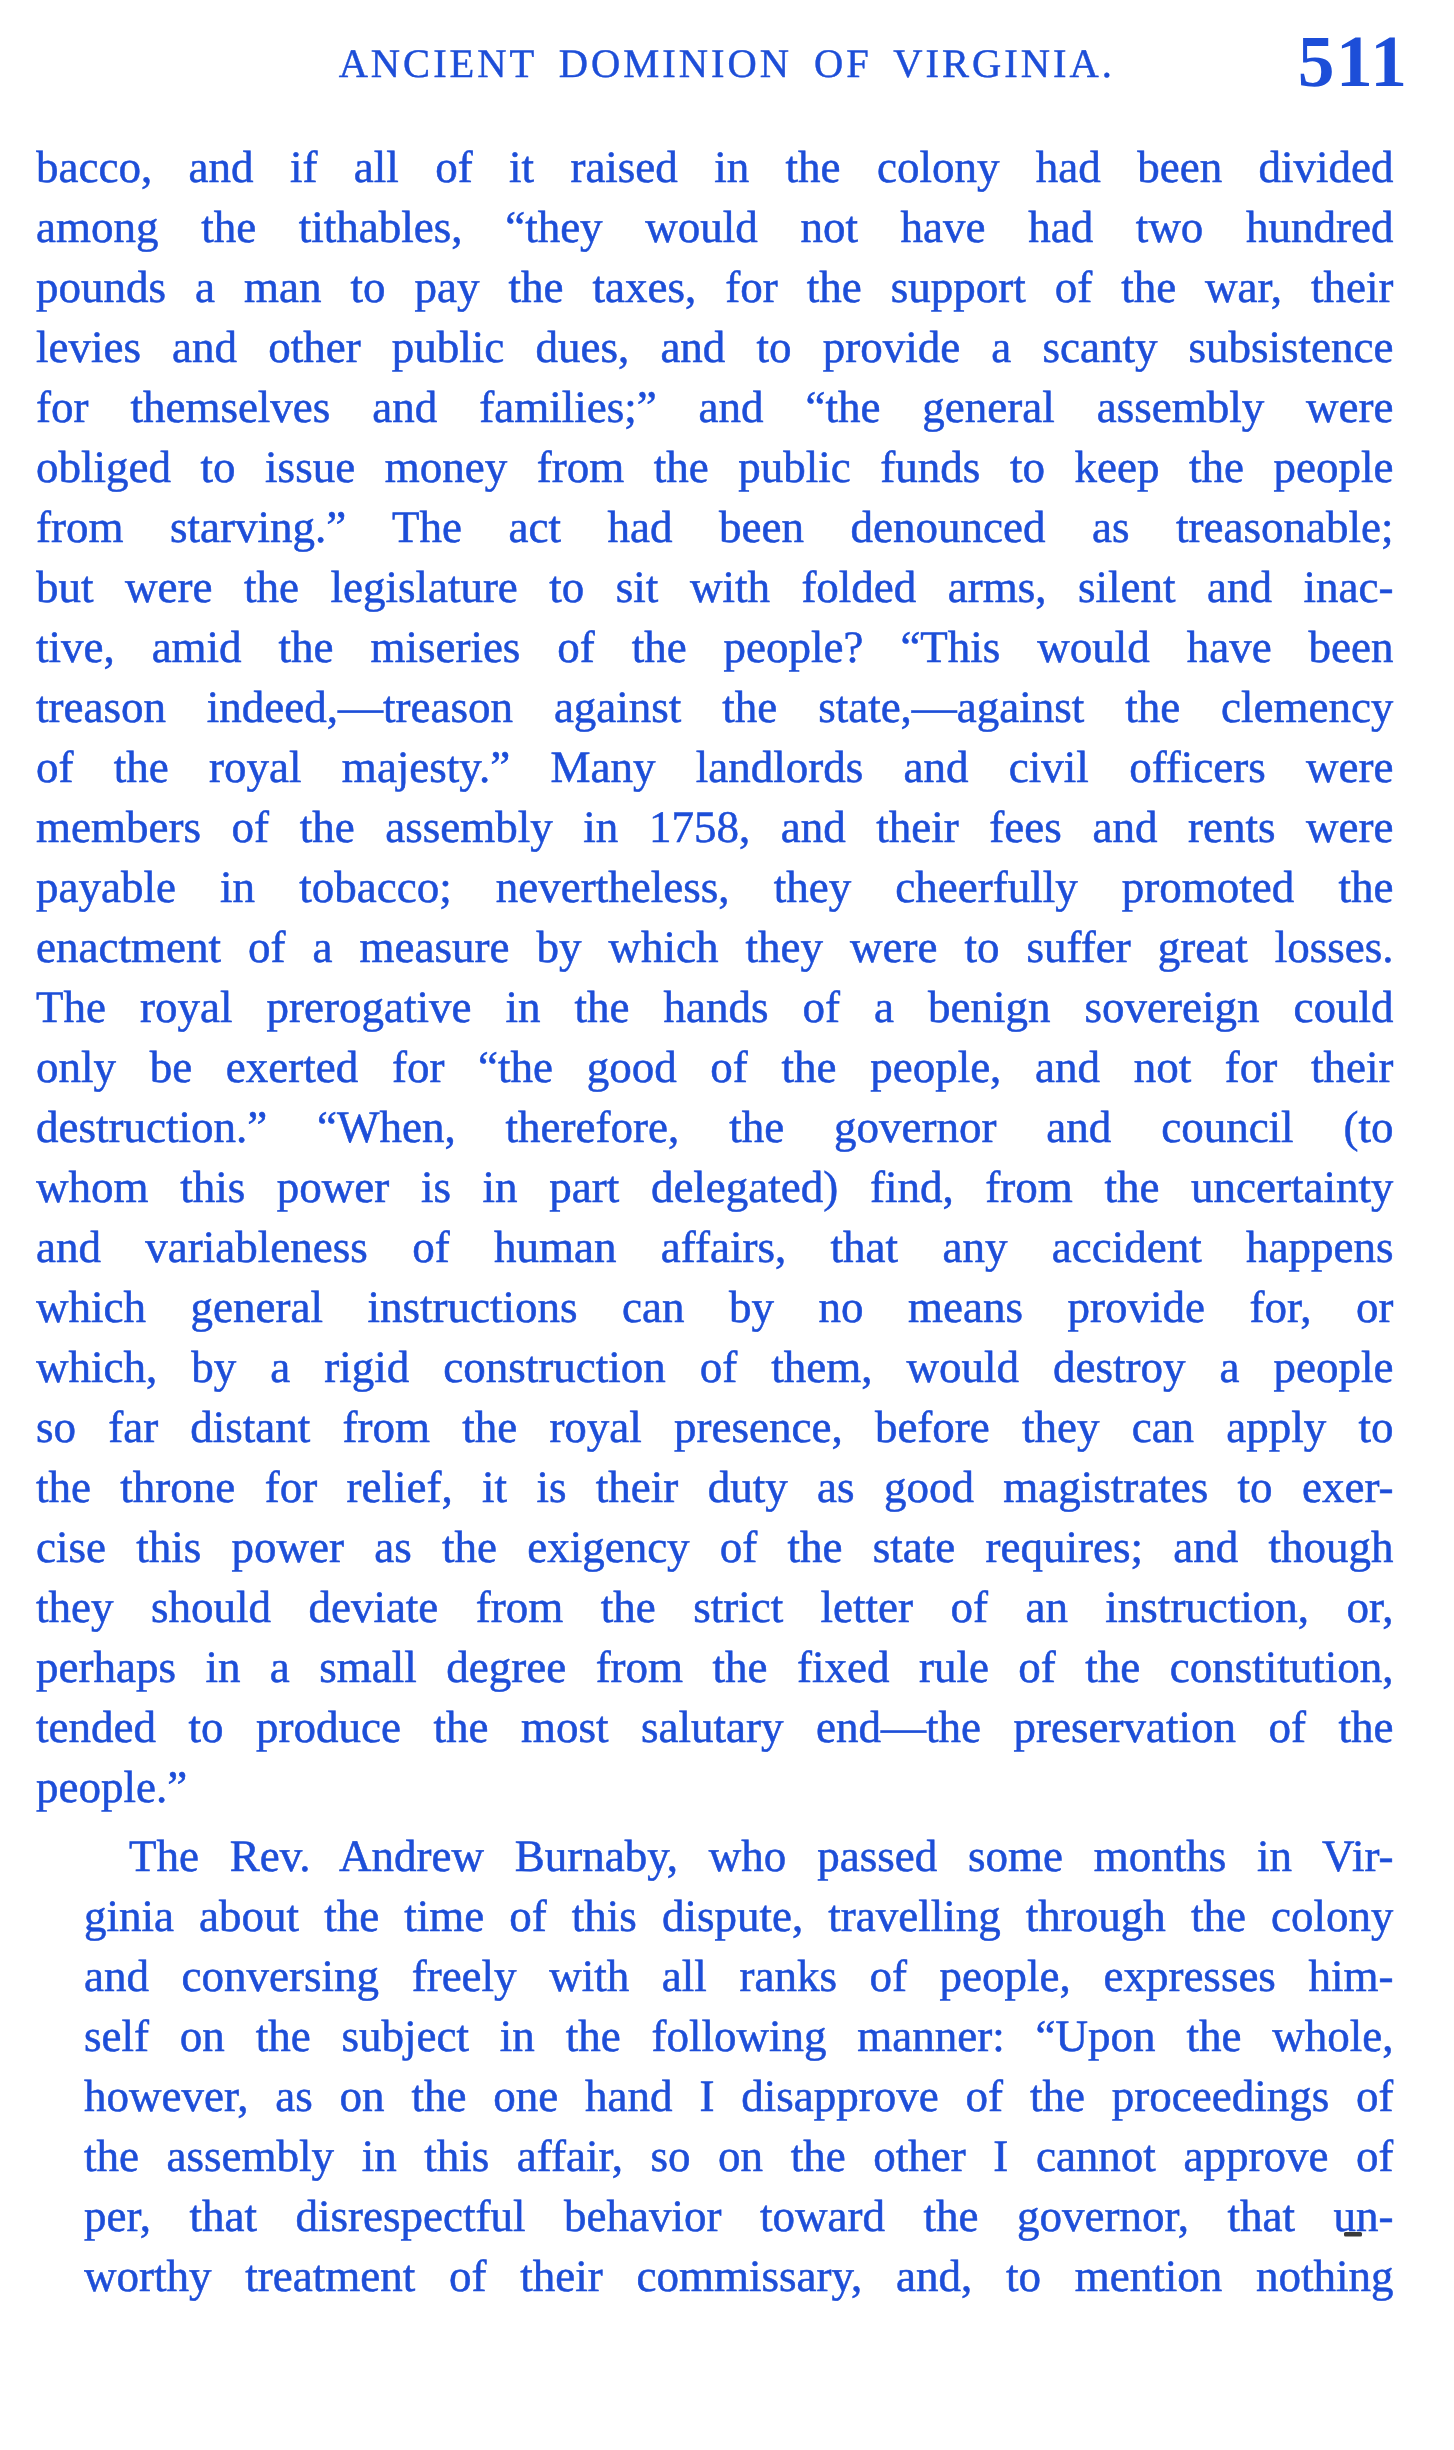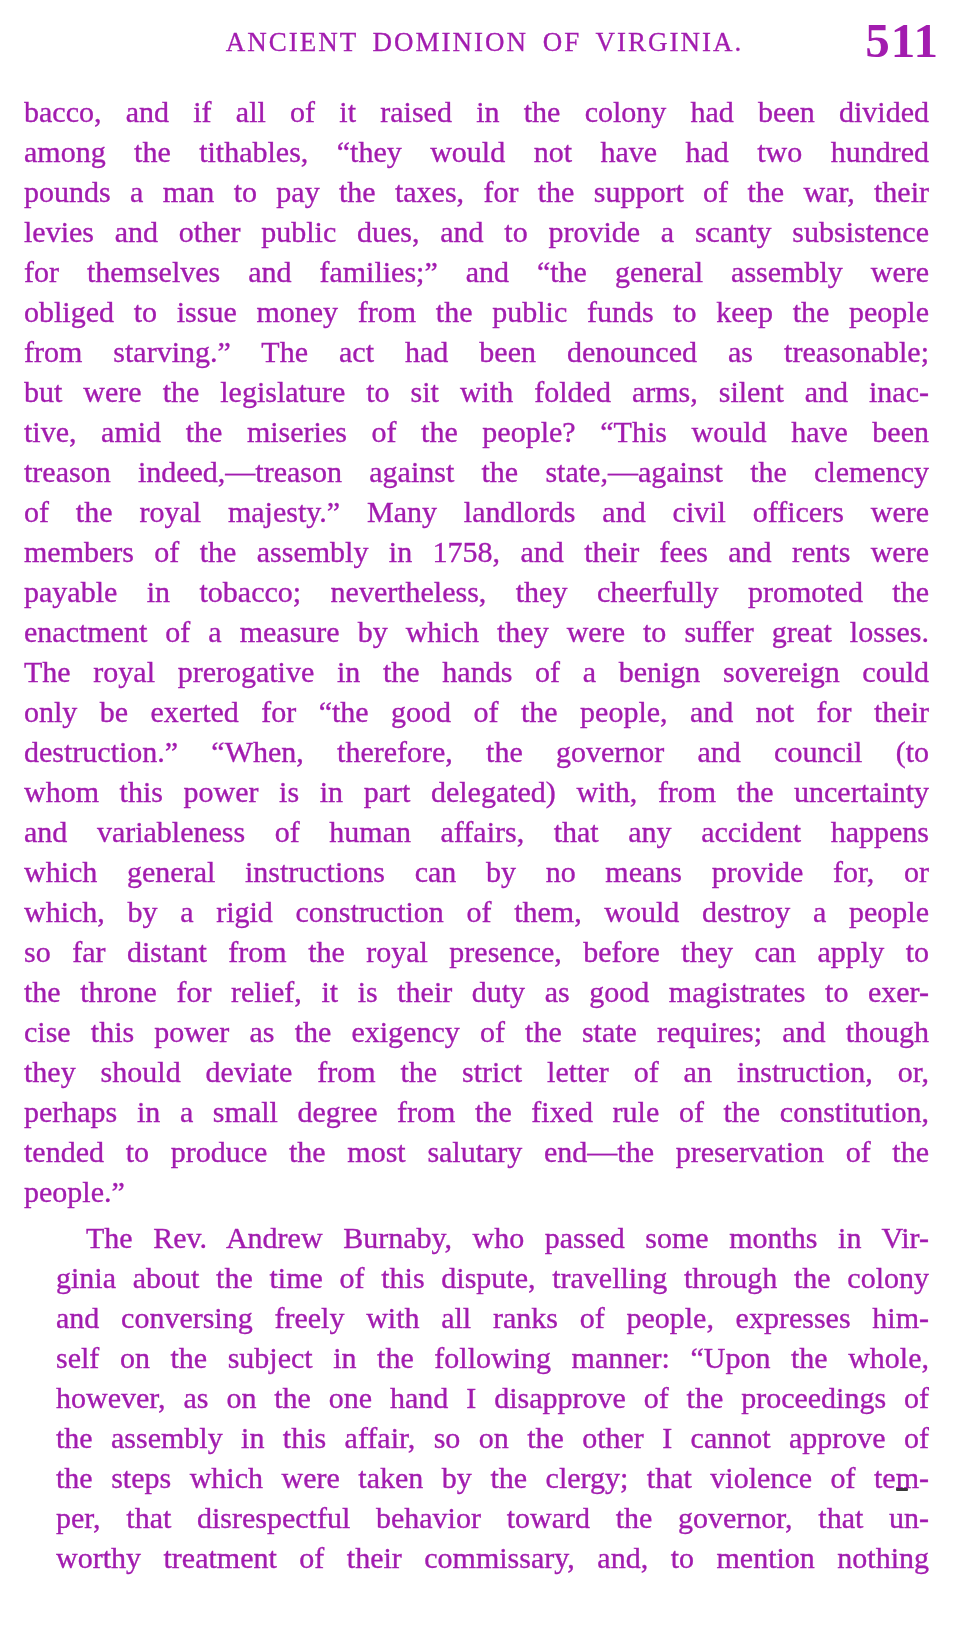--- a/index.html
+++ b/index.html
@@ -78,21 +78,21 @@
   }
   .artifact {
     position: absolute;
     background: #3a3a3a;
     border-radius: 1px;
   }
 </style>
 </head>
 <body>
 
-<div class="page" style="background: rgb(255, 255, 255); color: #a21caf;">
+<div class="page" style="background: rgb(255, 255, 255); color: #1d4ed8;">
   <div class="running-head">
     <div class="rh-title">ANCIENT DOMINION OF VIRGINIA.</div>
     <div class="rh-folio">511</div>
   </div>
 
   <div class="bodytext" id="bodytext">
       <div class="para">
         <div class="line">bacco, and if all of it raised in the colony had been divided</div>
         <div class="line">among the tithables, “they would not have had two hundred</div>
         <div class="line">pounds a man to pay the taxes, for the support of the war, their</div>
@@ -103,38 +103,37 @@
         <div class="line">but were the legislature to sit with folded arms, silent and inac-</div>
         <div class="line">tive, amid the miseries of the people?  “This would have been</div>
         <div class="line">treason indeed,—treason against the state,—against the clemency</div>
         <div class="line">of the royal majesty.”  Many landlords and civil officers were</div>
         <div class="line">members of the assembly in 1758, and their fees and rents were</div>
         <div class="line">payable in tobacco; nevertheless, they cheerfully promoted the</div>
         <div class="line">enactment of a measure by which they were to suffer great losses.</div>
         <div class="line">The royal prerogative in the hands of a benign sovereign could</div>
         <div class="line">only be exerted for “the good of the people, and not for their</div>
         <div class="line">destruction.”  “When, therefore, the governor and council (to</div>
-        <div class="line">whom this power is in part delegated) with, from the uncertainty</div>
+        <div class="line">whom this power is in part delegated) find, from the uncertainty</div>
         <div class="line">and variableness of human affairs, that any accident happens</div>
         <div class="line">which general instructions can by no means provide for, or</div>
         <div class="line">which, by a rigid construction of them, would destroy a people</div>
         <div class="line">so far distant from the royal presence, before they can apply to</div>
         <div class="line">the throne for relief, it is their duty as good magistrates to exer-</div>
         <div class="line">cise this power as the exigency of the state requires; and though</div>
         <div class="line">they should deviate from the strict letter of an instruction, or,</div>
         <div class="line">perhaps in a small degree from the fixed rule of the constitution,</div>
         <div class="line">tended to produce the most salutary end—the preservation of the</div>
         <div class="line last-left">people.”</div>
       </div>
       <div class="para">
         <div class="line indent">The Rev. Andrew Burnaby, who passed some months in Vir-</div>
         <div class="line">ginia about the time of this dispute, travelling through the colony</div>
         <div class="line">and conversing freely with all ranks of people, expresses him-</div>
         <div class="line">self on the subject in the following manner: “Upon the whole,</div>
         <div class="line">however, as on the one hand I disapprove of the proceedings of</div>
         <div class="line">the assembly in this affair, so on the other I cannot approve of</div>
-        <div class="line">the steps which were taken by the clergy; that violence of tem-</div>
         <div class="line">per, that disrespectful behavior toward the governor, that un-</div>
         <div class="line">worthy treatment of their commissary, and, to mention nothing</div>
       </div>
     </div>
 <div class="artifact" style="left: 896px; top: 1488px; width: 12px; height: 3px;"></div>
   </div>
 
 </body></html>

